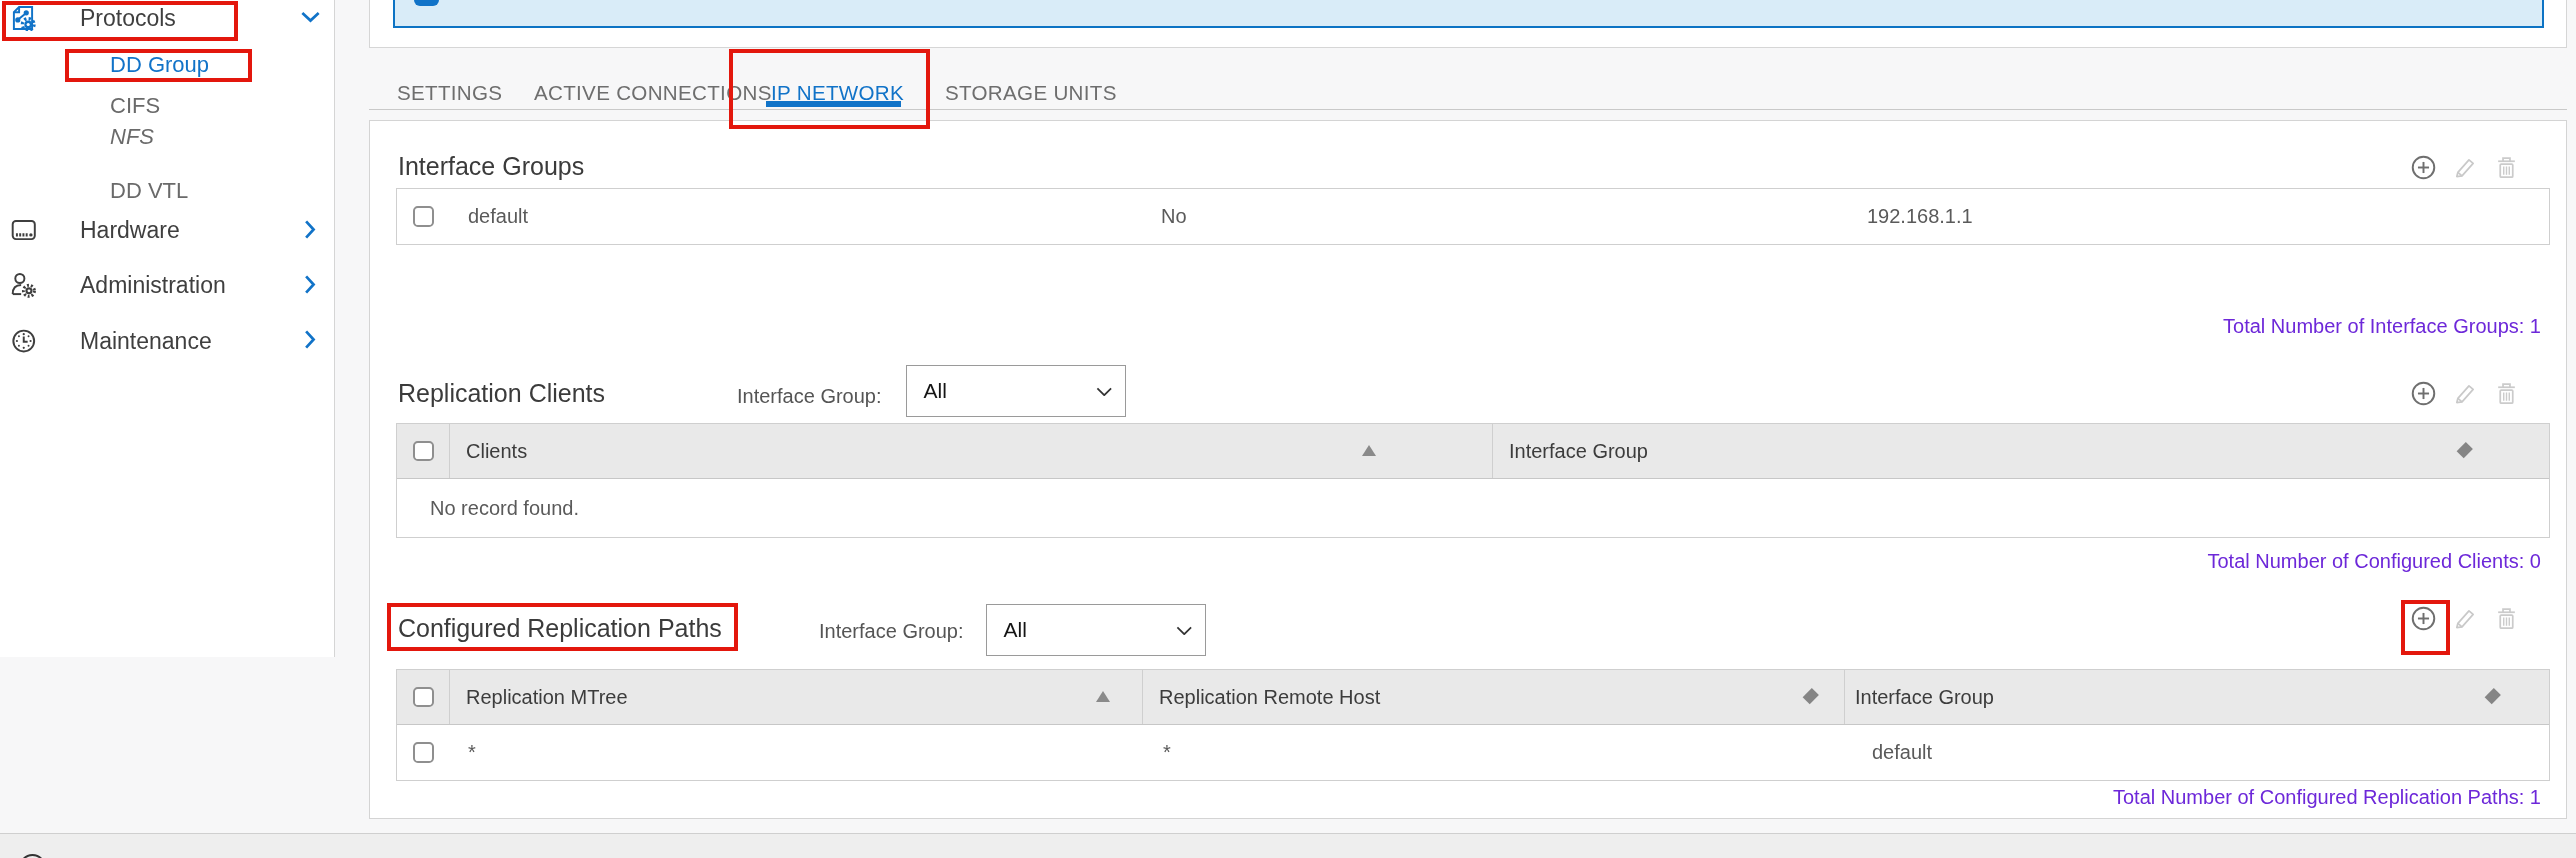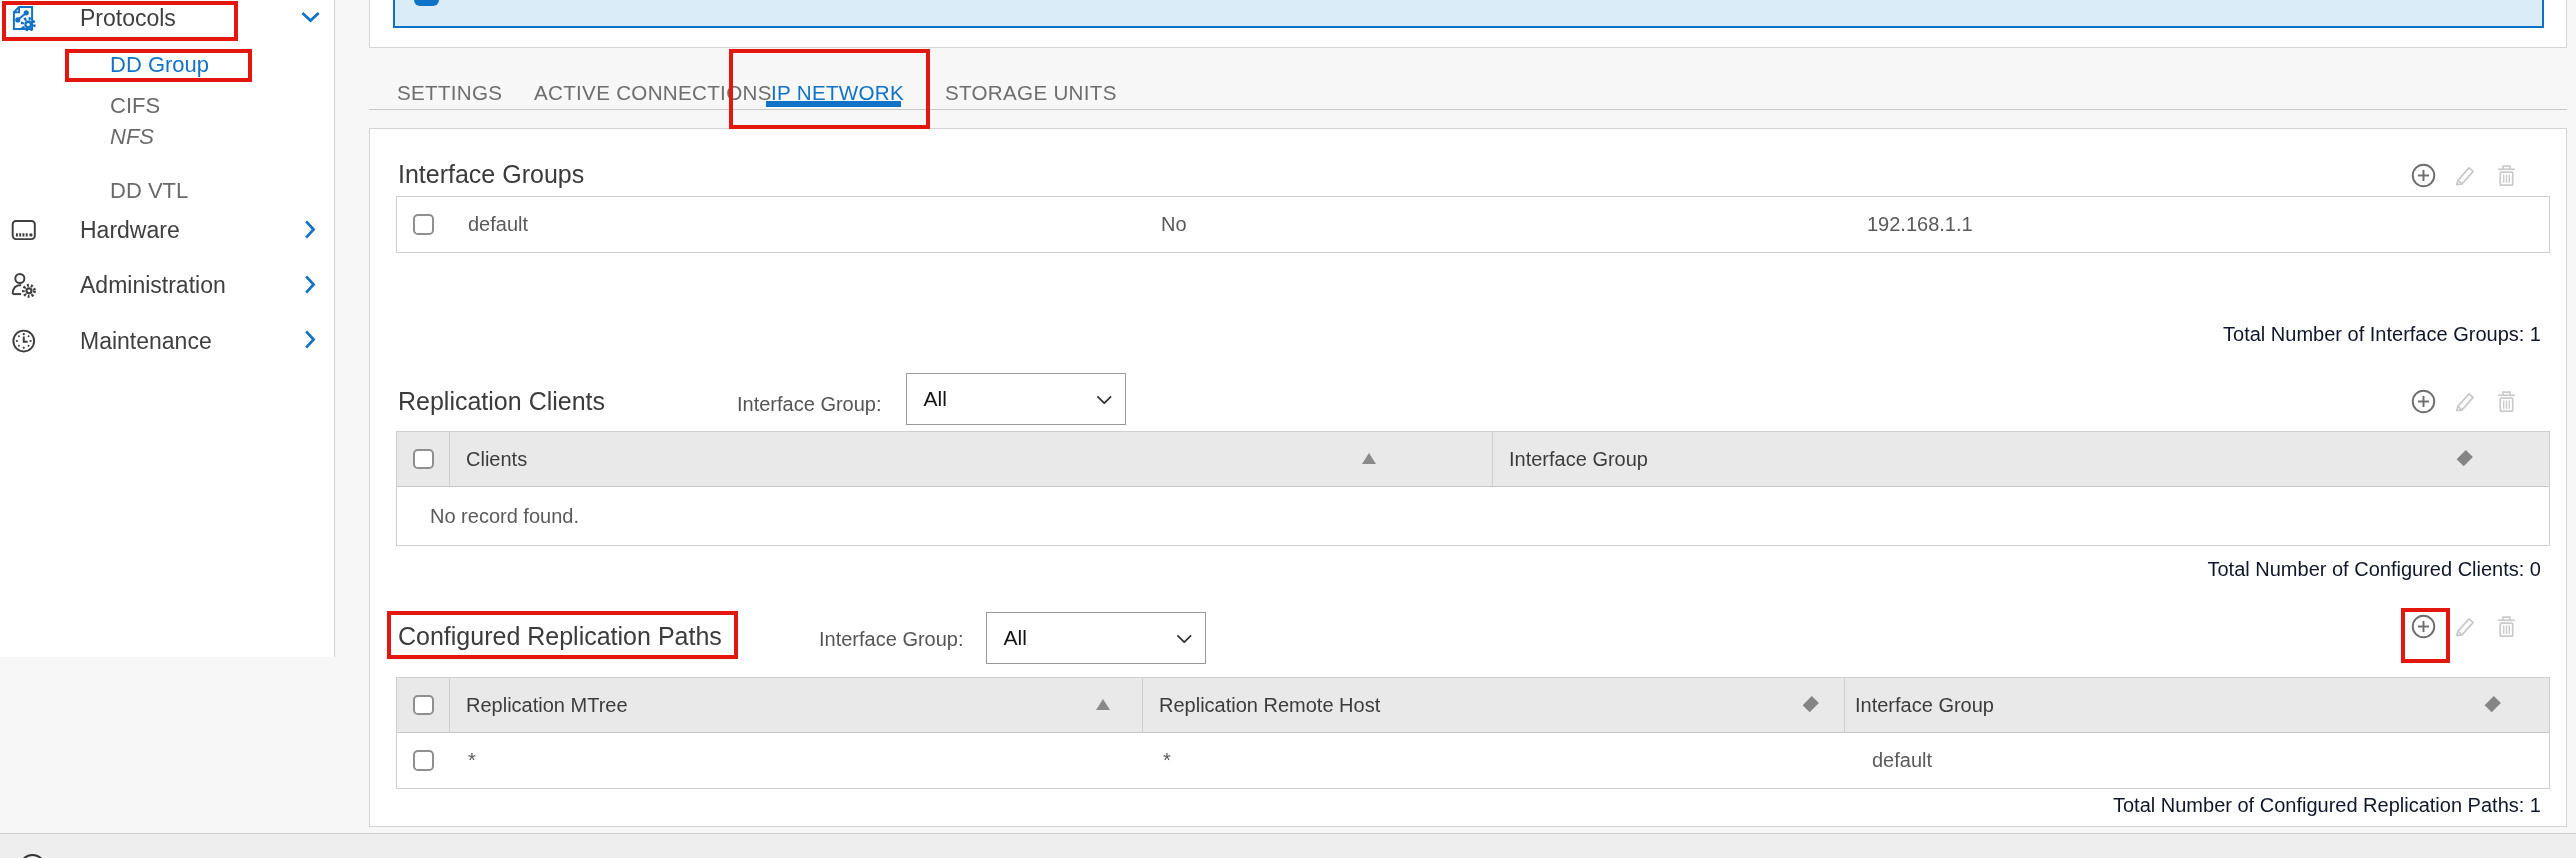--- a/index.html
+++ b/index.html
@@ -17,27 +17,27 @@
   #card1{left:369px;top:0;width:2198px;height:48px;background:#fff;border:0.7px solid #d6d6d6;border-top:none;box-sizing:border-box;}
   #banner{left:23px;top:0;width:2151px;height:27.5px;background:#d9ecf8;
           border:2.7px solid #0c73c4;border-top:none;box-sizing:border-box;}
   #banner-ico{left:19px;top:0;width:25px;height:5.5px;background:#1173c8;border-radius:0 0 12.4px 12.4px;}
   
   .tab{font-size:20.6px;letter-spacing:0.3px;color:#6e6e6e;line-height:23px;cursor:pointer;}
   .tab.active{color:#1173c8;}
   #tab-underline{left:766px;top:101px;width:135px;height:6.2px;background:#1173c8;}
   #tab-divider{left:369px;top:109px;width:2198px;height:1.4px;background:#c9c9c9;}
   
-  #card2{left:369px;top:128px;width:2198px;height:699px;background:#fff;border:0.7px solid #d4d4d4;box-sizing:border-box;}
+  #card2{left:369px;top:120px;width:2198px;height:699px;background:#fff;border:0.7px solid #d4d4d4;box-sizing:border-box;}
   .sec-title{font-size:25px;color:#3b3b3b;line-height:30px;}
   .filter-label{font-size:20px;color:#555;line-height:23px;}
   .select{width:220px;height:52px;background:#fff;border:1.4px solid #9a9a9a;box-sizing:border-box;cursor:pointer;}
   .select .val{position:absolute;left:16.5px;top:0;font-size:21px;line-height:49px;color:#151515;}
   .select svg{position:absolute;right:12.4px;top:20.6px;}
-  .total{font-size:20px;color:#0f172a;text-align:right;right:25px;width:618px;}
+  .total{font-size:20px;color:#6d28d9;text-align:right;right:25px;width:618px;}
   
   .tbl{left:26px;width:2154px;border:0.7px solid #cfcfcf;box-sizing:border-box;background:#fff;}
   .thead{position:relative;height:54px;background:#e9e9e9;border-bottom:1.4px solid #c7c7c7;}
   .hsep{position:absolute;top:0;width:0.7px;height:54px;background:#cfcfcf;}
   .hcell{position:absolute;top:0;font-size:20px;color:#3c3c3c;line-height:54px;}
   .trow{position:relative;height:55px;border-bottom:0.7px solid #e0e0e0;}
   .tcell{position:absolute;top:0;font-size:20px;color:#5a5a5a;line-height:55px;}
   .checkbox{position:absolute;width:20.6px;height:20.6px;border:2.1px solid #8f8f8f;border-radius:4.8px;background:#fff;box-sizing:border-box;cursor:pointer;}
   .tri-up{position:absolute;top:21px;width:0;height:0;border-left:7.6px solid transparent;border-right:7.6px solid transparent;border-bottom:11px solid #8a8a8a;}
   .diamond{position:absolute;top:21px;width:9.6px;height:9.6px;background:#858585;transform:rotate(45deg) scaleY(1.3);}

